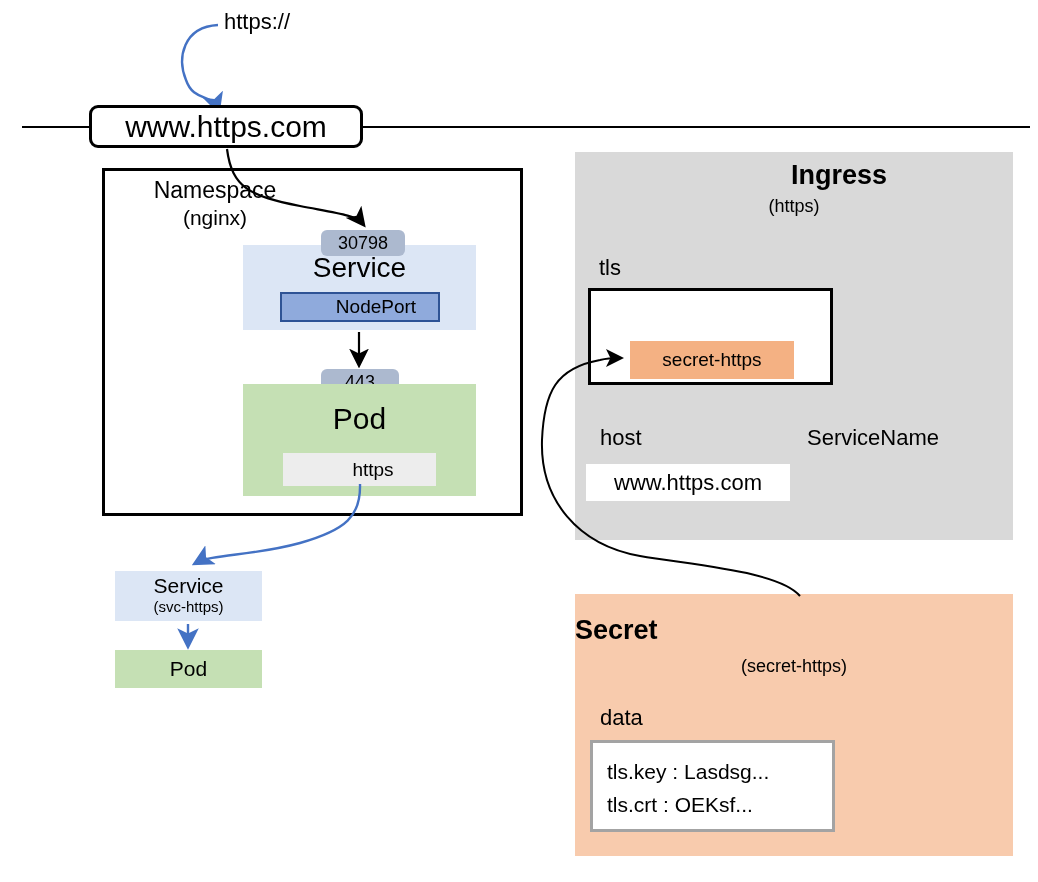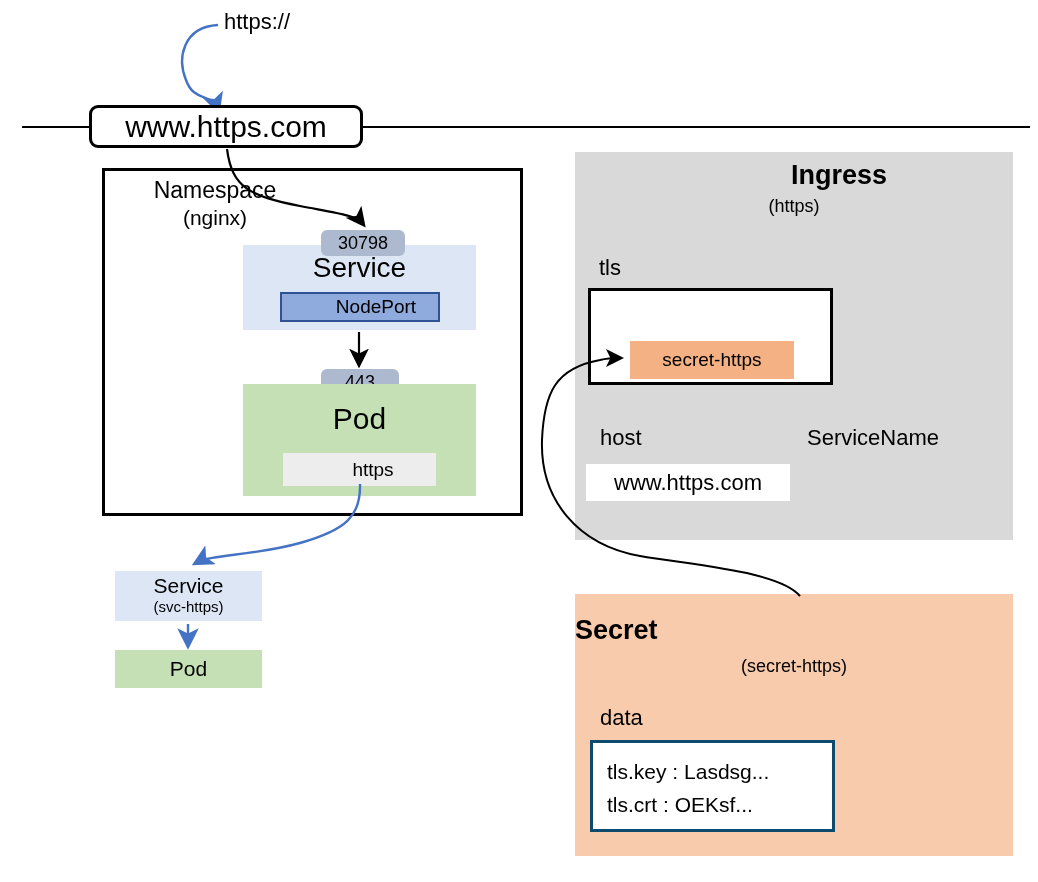--- a/index.html
+++ b/index.html
@@ -205,21 +205,21 @@
   .secret-sub {
     left: 575px; top: 656px;
     width: 438px;
     text-align: center;
     font-size: 18px;
   }
   .data-label { left: 600px; top: 705px; font-size: 22px; }
   .data-box {
     left: 590px; top: 740px;
     width: 245px; height: 92px;
-    border: 3px solid #0c4a6e;
+    border: 3px solid #a3a3a3;
     background: #ffffff;
     padding: 12px 11px 0 14px;
   }
   .data-line { font-size: 21px; line-height: 33px; white-space: nowrap; }
 
   svg.overlay {
     position: absolute;
     left: 0; top: 0;
     width: 1038px; height: 882px;
     pointer-events: none;

